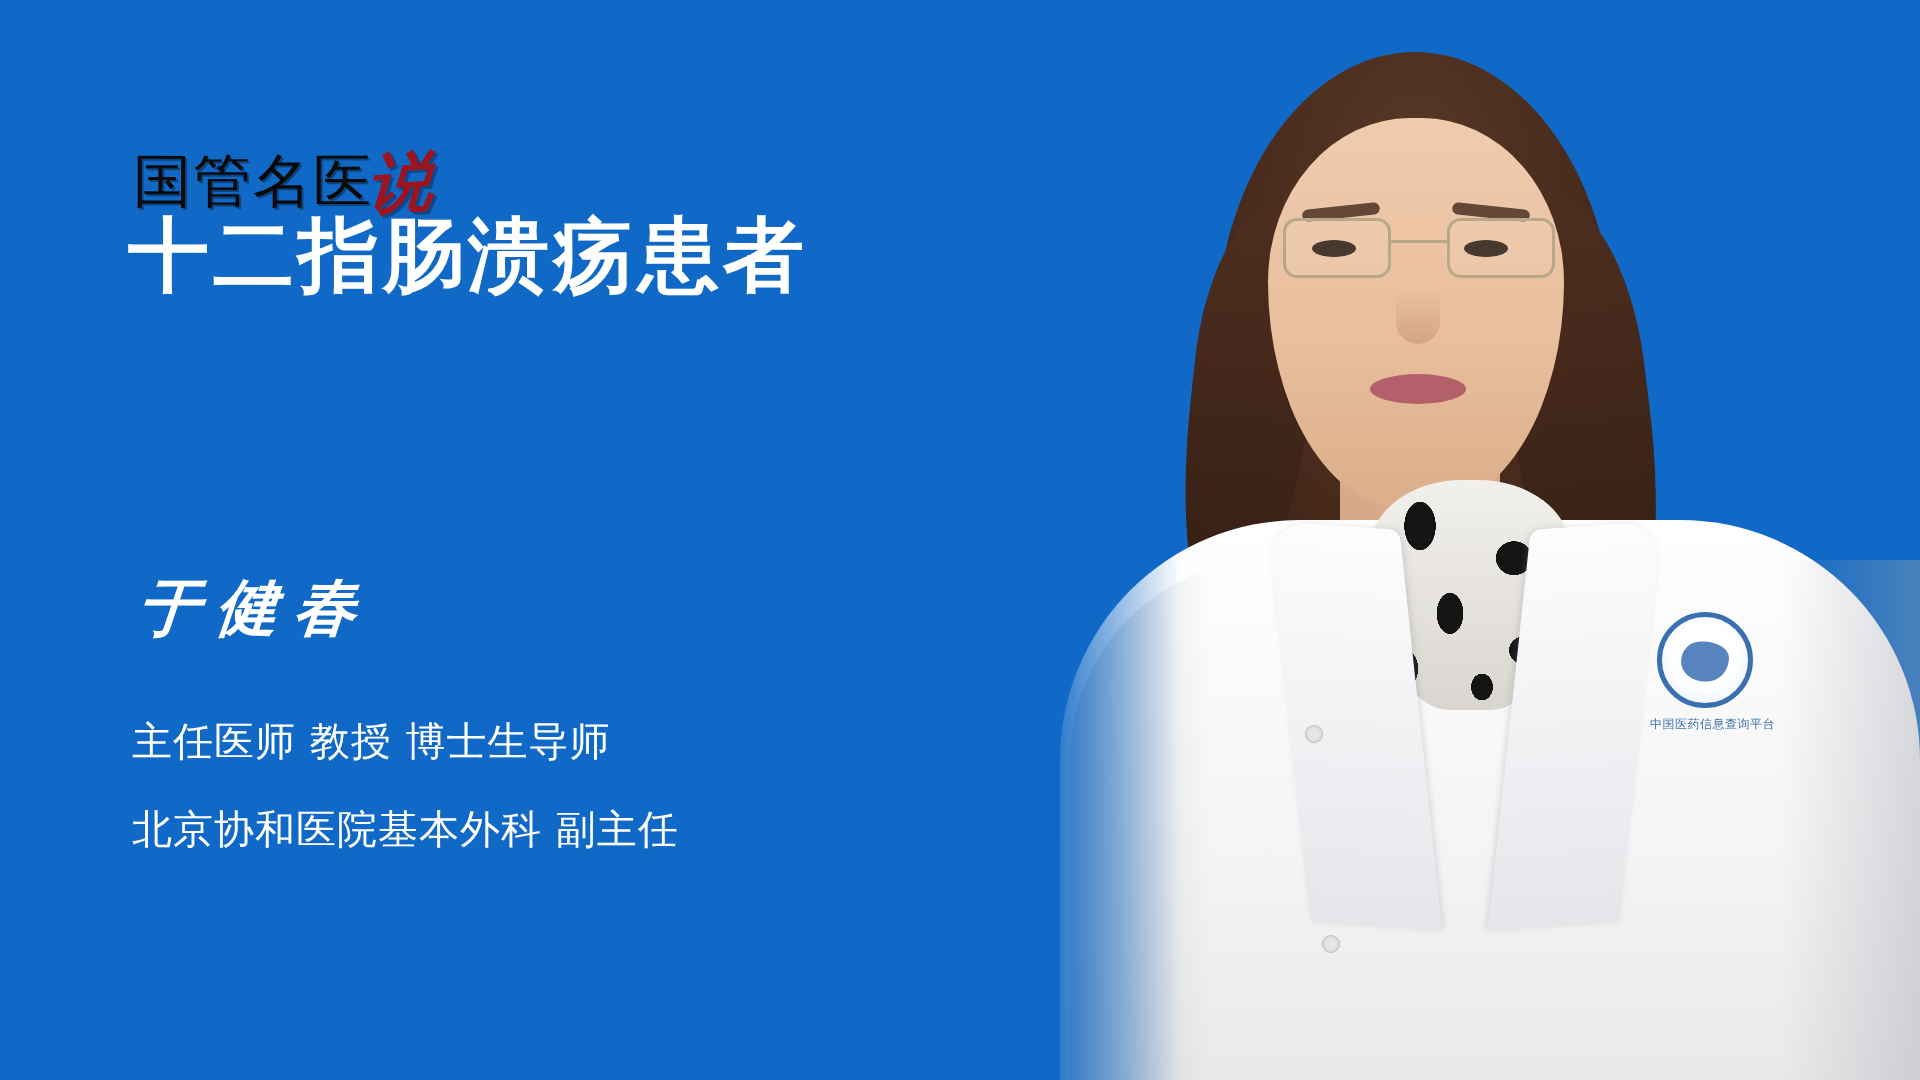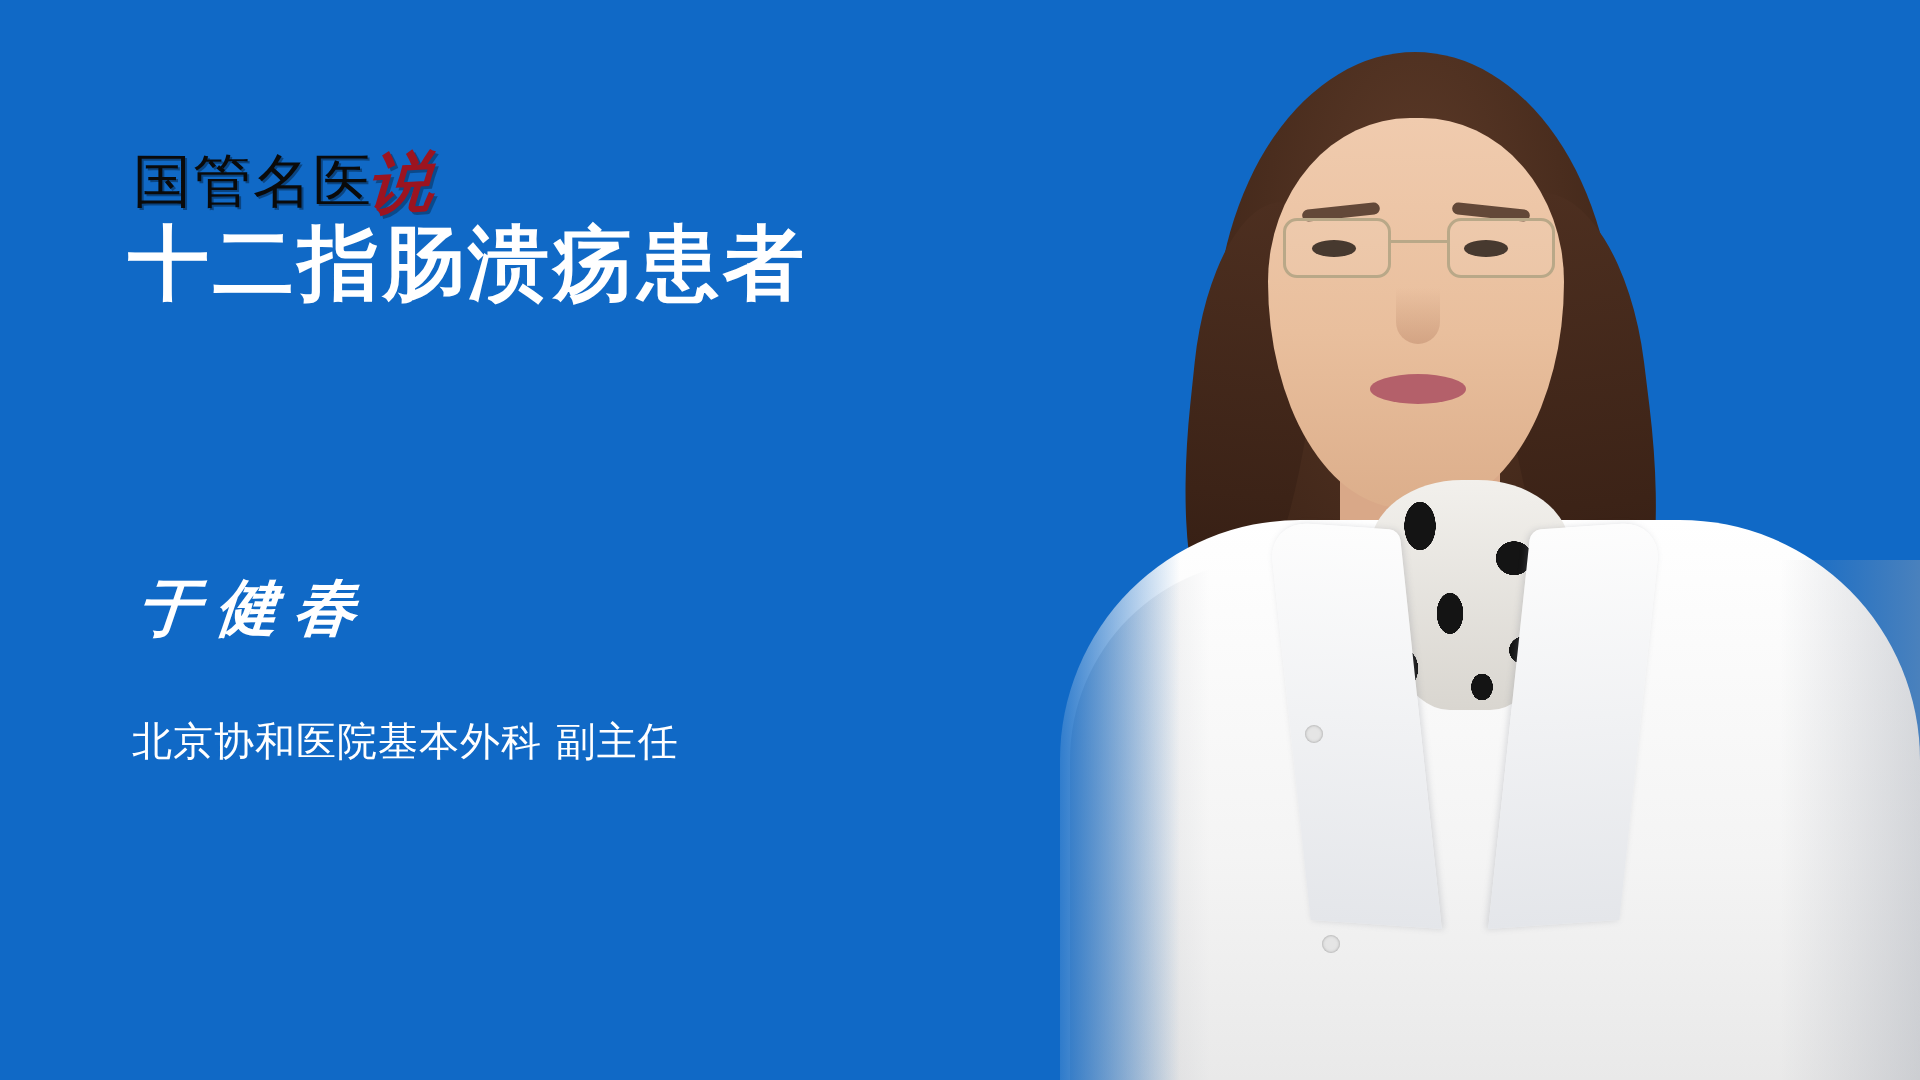--- a/index.html
+++ b/index.html
@@ -43,21 +43,21 @@
     color:#9c1420;
     margin-left:-6px;
     text-shadow:3px 3px 0 rgba(0,0,0,0.30);
     transform:skewX(-6deg) rotate(-3deg);
     white-space:nowrap;
   }
 
   
   #title {
     position:absolute;
-    left:128px; top:205px;
+    left:128px; top:197px;
     width:980px;
   }
   #title .line {
     font-family:"DejaVu Sans","Liberation Sans",sans-serif;
     font-size:81px;
     line-height:116px;
     font-weight:700;
     color:#ffffff;
     letter-spacing:4px;
     white-space:nowrap;
@@ -312,20 +312,21 @@
     <span class="shuo">说</span>
   </div>
 
   <div id="title">
     <div class="line">十二指肠溃疡患者</div>
   </div>
 
   <div id="doctor-name">于健春</div>
 
   <div id="credentials">
+    <div class="cred">主任医师  教授  博士生导师</div>
     <div class="cred">北京协和医院基本外科  副主任</div>
   </div>
 
   <div id="portrait">
     <div class="hair"></div>
     <div class="hair-left"></div>
     <div class="hair-right"></div>
     <div class="neck"></div>
     <div class="face"></div>
     <div class="brow l"></div>
@@ -342,17 +343,21 @@
 
     <div class="coat"></div>
     <div class="coat-shadow-l"></div>
     <div class="coat-shadow-r"></div>
     <div class="scarf"></div>
     <div class="lapel-l"></div>
     <div class="lapel-r"></div>
     <div class="coat-btn b1"></div>
     <div class="coat-btn b2"></div>
 
+    <div class="badge">
+      <div class="ring"></div>
+      <div class="badge-text">中国医药信息查询平台</div>
+    </div>
 
     <div class="photo-blend"></div>
   </div>
 
 </div>
 
 </body></html>

